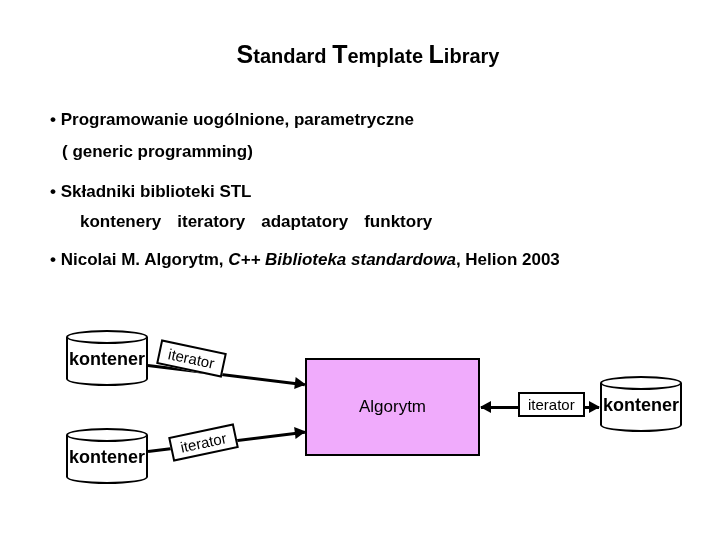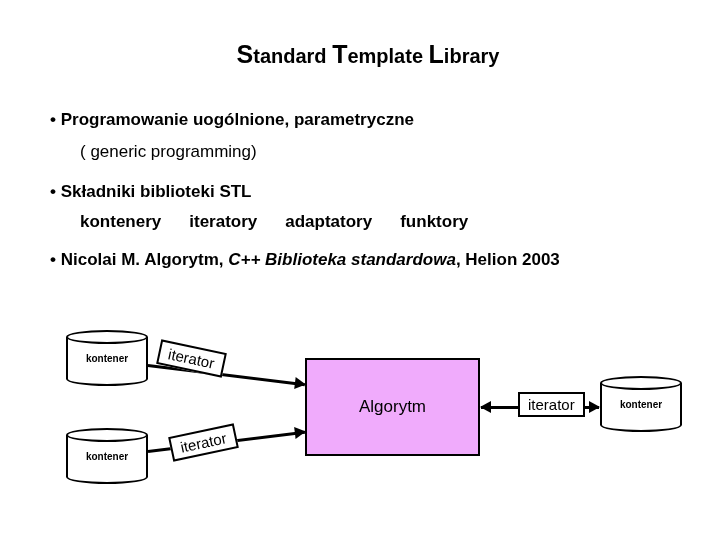--- a/index.html
+++ b/index.html
@@ -23,25 +23,25 @@
   }
   .title .cap { font-size: 25px; }
   .bullets {
     position: absolute;
     top: 110px;
     left: 50px;
     width: 640px;
     font-size: 17px;
   }
   .bullets .b1 { font-weight: bold; margin-bottom: 12px; }
-  .bullets .b1sub { margin-left: 30px; font-weight: normal; margin-bottom: 20px; }
+  .bullets .b1sub { margin-left: 12px; font-weight: bold; margin-bottom: 20px; }
   .bullets .b2 { font-weight: bold; margin-bottom: 10px; }
   .bullets .row {
     display: flex;
-    gap: 28px;
+    gap: 16px;
     margin-left: 30px;
     font-weight: bold;
     margin-bottom: 18px;
   }
   .bullets .b3 { font-weight: bold; }
   .bullets .b3 .italic { font-style: italic; }
   .bullets .li::before { content: "• "; margin-left: -14px; }
   .bullets .li { padding-left: 14px; }
 
   
@@ -72,21 +72,21 @@
     border-radius: 50%;
     background: #fff;
   }
   .cyl .top { top: 0; z-index: 2; }
   .cyl .bot { bottom: 0; z-index: 0; }
   .cyl .label {
     position: absolute;
     left: 50%;
     top: 50%;
     transform: translate(-50%, -45%);
-    font-size: 10px;
+    font-size: 18px;
     font-weight: bold;
     z-index: 3;
     white-space: nowrap;
   }
   .algo-box {
     position: absolute;
     left: 265px;
     top: 28px;
     width: 175px;
     height: 98px;

